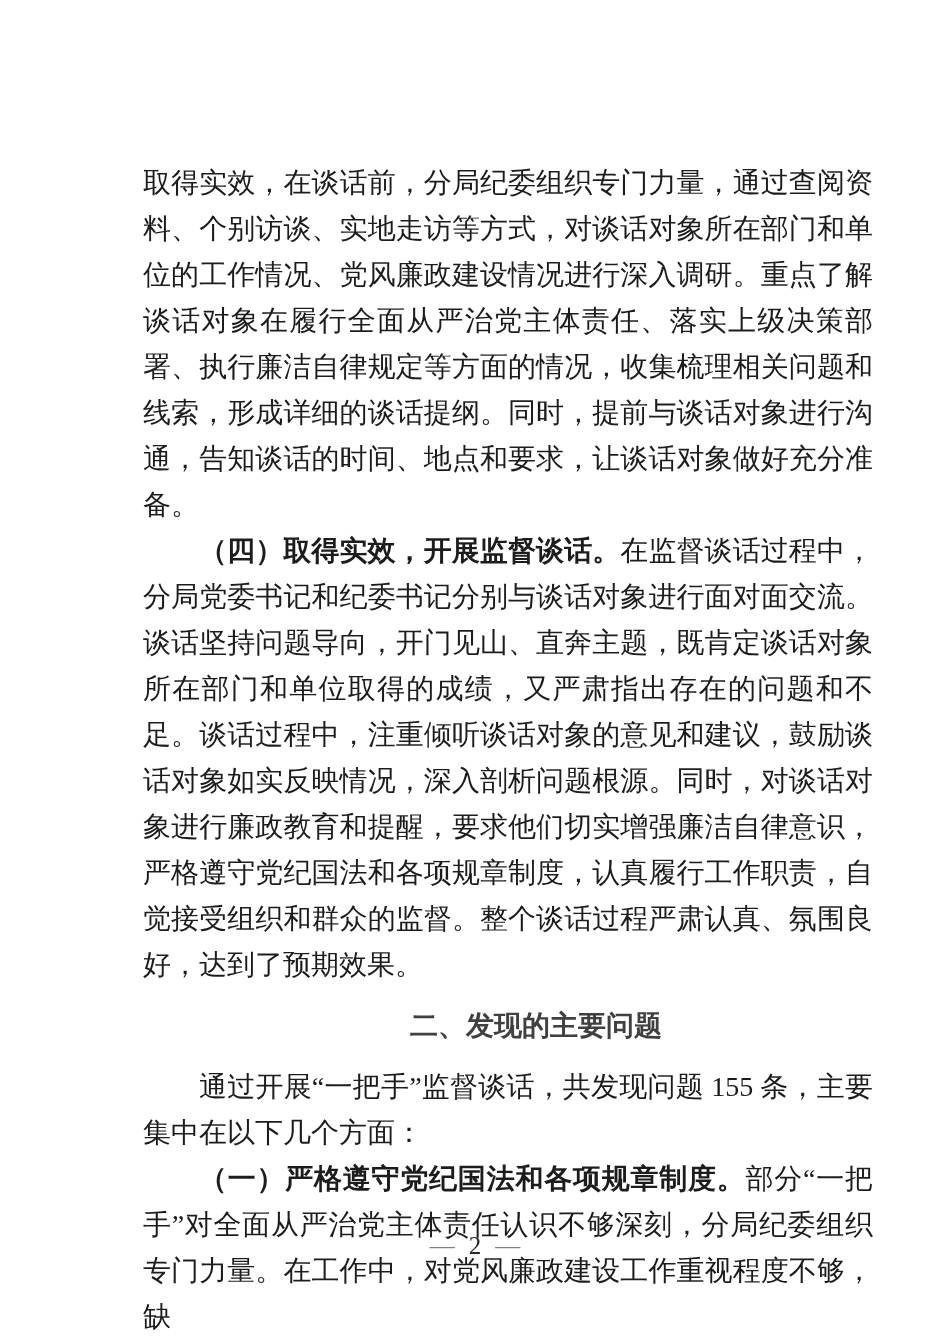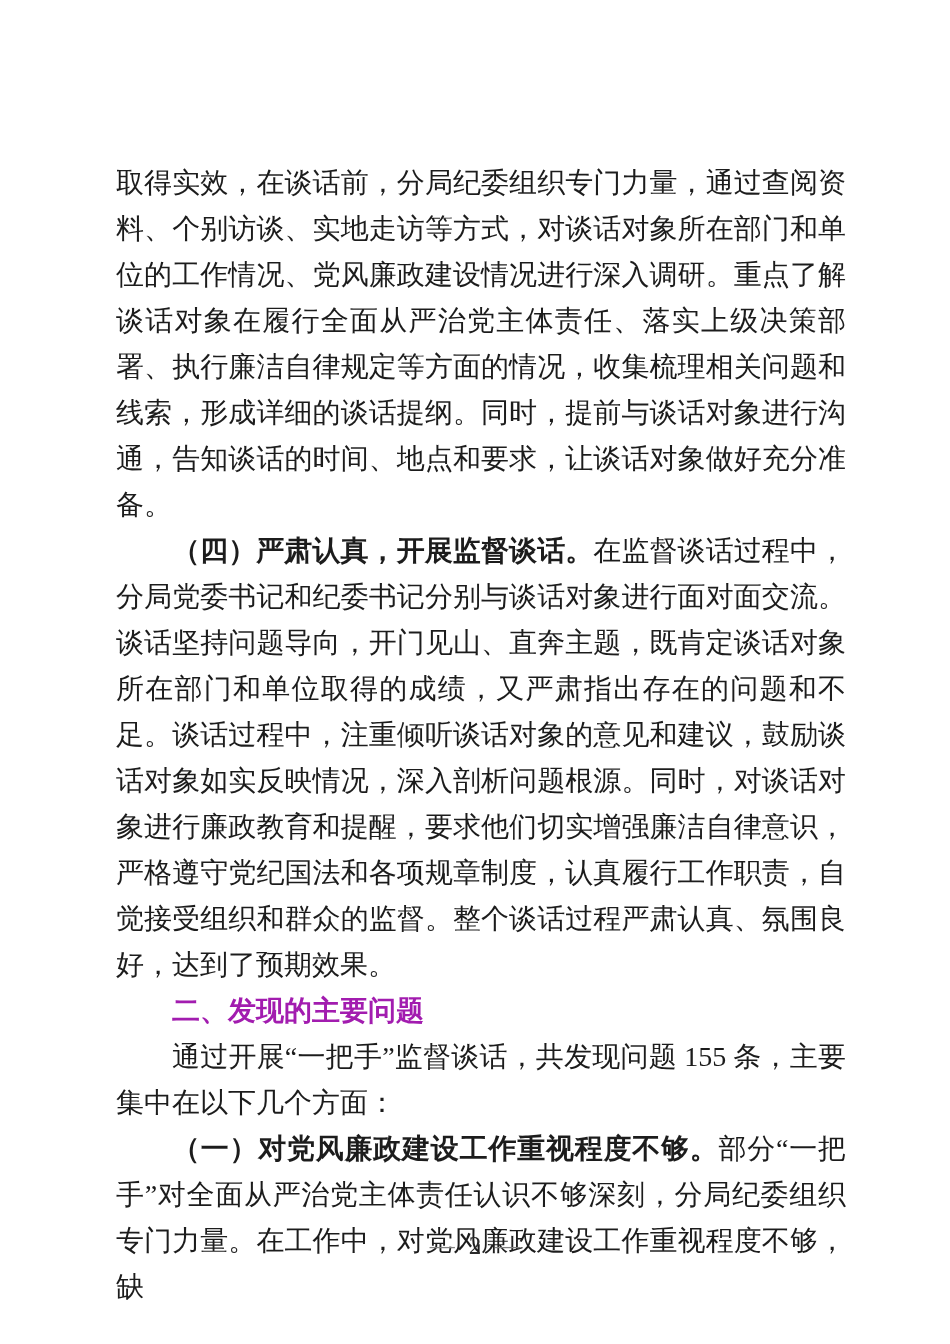--- a/index.html
+++ b/index.html
@@ -14,47 +14,47 @@
     font-family: "Liberation Serif", serif;
     overflow: hidden;
   }
   .page {
     position: absolute;
     inset: 0;
     background: #ffffff;
   }
   .doc-body {
     position: absolute;
-    left: 116px;
+    left: 143px;
     top: 160px;
     width: 730px;
     color: #1c1c1c;
     font-size: 28px;
     line-height: 46px;
     text-align: justify;
   }
   .para {
     margin: 0;
     text-indent: 2em;
   }
   .para.no-indent {
     text-indent: 0;
   }
   .para .lead {
     font-weight: 700;
   }
   .section-heading {
-    margin: 0;
+    margin: 15px;
     font-family: "Liberation Sans", sans-serif;
     font-weight: 700;
     font-size: 28px;
     line-height: 46px;
     text-indent: 2em;
-    color: #a21caf;
-    text-align: left;
+    color: #404040;
+    text-align: center;
   }
   .page-footer {
     position: absolute;
     left: 0;
     top: 1226px;
     width: 950px;
     text-align: center;
     font-size: 25px;
     line-height: 40px;
     color: #2a2a2a;
@@ -69,23 +69,23 @@
   }
 </style>
 </head>
 <body>
 
 <div class="page">
 
   <div class="doc-body">
 
   <p class="para no-indent"><span>取得实效，在谈话前，分局纪委组织专门力量，通过查阅资料、个别访谈、实地走访等方式，对谈话对象所在部门和单位的工作情况、党风廉政建设情况进行深入调研。重点了解谈话对象在履行全面从严治党主体责任、落实上级决策部署、执行廉洁自律规定等方面的情况，收集梳理相关问题和线索，形成详细的谈话提纲。同时，提前与谈话对象进行沟通，告知谈话的时间、地点和要求，让谈话对象做好充分准备。</span></p>
-      <p class="para"><span class="lead">（四）严肃认真，开展监督谈话。</span><span>在监督谈话过程中，分局党委书记和纪委书记分别与谈话对象进行面对面交流。谈话坚持问题导向，开门见山、直奔主题，既肯定谈话对象所在部门和单位取得的成绩，又严肃指出存在的问题和不足。谈话过程中，注重倾听谈话对象的意见和建议，鼓励谈话对象如实反映情况，深入剖析问题根源。同时，对谈话对象进行廉政教育和提醒，要求他们切实增强廉洁自律意识，严格遵守党纪国法和各项规章制度，认真履行工作职责，自觉接受组织和群众的监督。整个谈话过程严肃认真、氛围良好，达到了预期效果。</span></p>
+      <p class="para"><span class="lead">（四）取得实效，开展监督谈话。</span><span>在监督谈话过程中，分局党委书记和纪委书记分别与谈话对象进行面对面交流。谈话坚持问题导向，开门见山、直奔主题，既肯定谈话对象所在部门和单位取得的成绩，又严肃指出存在的问题和不足。谈话过程中，注重倾听谈话对象的意见和建议，鼓励谈话对象如实反映情况，深入剖析问题根源。同时，对谈话对象进行廉政教育和提醒，要求他们切实增强廉洁自律意识，严格遵守党纪国法和各项规章制度，认真履行工作职责，自觉接受组织和群众的监督。整个谈话过程严肃认真、氛围良好，达到了预期效果。</span></p>
       <div class="section-heading">二、发现的主要问题</div>
       <p class="para"><span>通过开展“一把手”监督谈话，共发现问题 155 条，主要集中在以下几个方面：</span></p>
-      <p class="para"><span class="lead">（一）对党风廉政建设工作重视程度不够。</span><span>部分“一把手”对全面从严治党主体责任认识不够深刻，分局纪委组织专门力量。在工作中，对党风廉政建设工作重视程度不够，缺</span></p>
+      <p class="para"><span class="lead">（一）严格遵守党纪国法和各项规章制度。</span><span>部分“一把手”对全面从严治党主体责任认识不够深刻，分局纪委组织专门力量。在工作中，对党风廉政建设工作重视程度不够，缺</span></p>
     </div>
 
   <div class="page-footer">
     <span class="dash">—</span><span class="num">2</span><span class="dash">—</span>
   </div>
 
 </div>
 
 </body></html>

